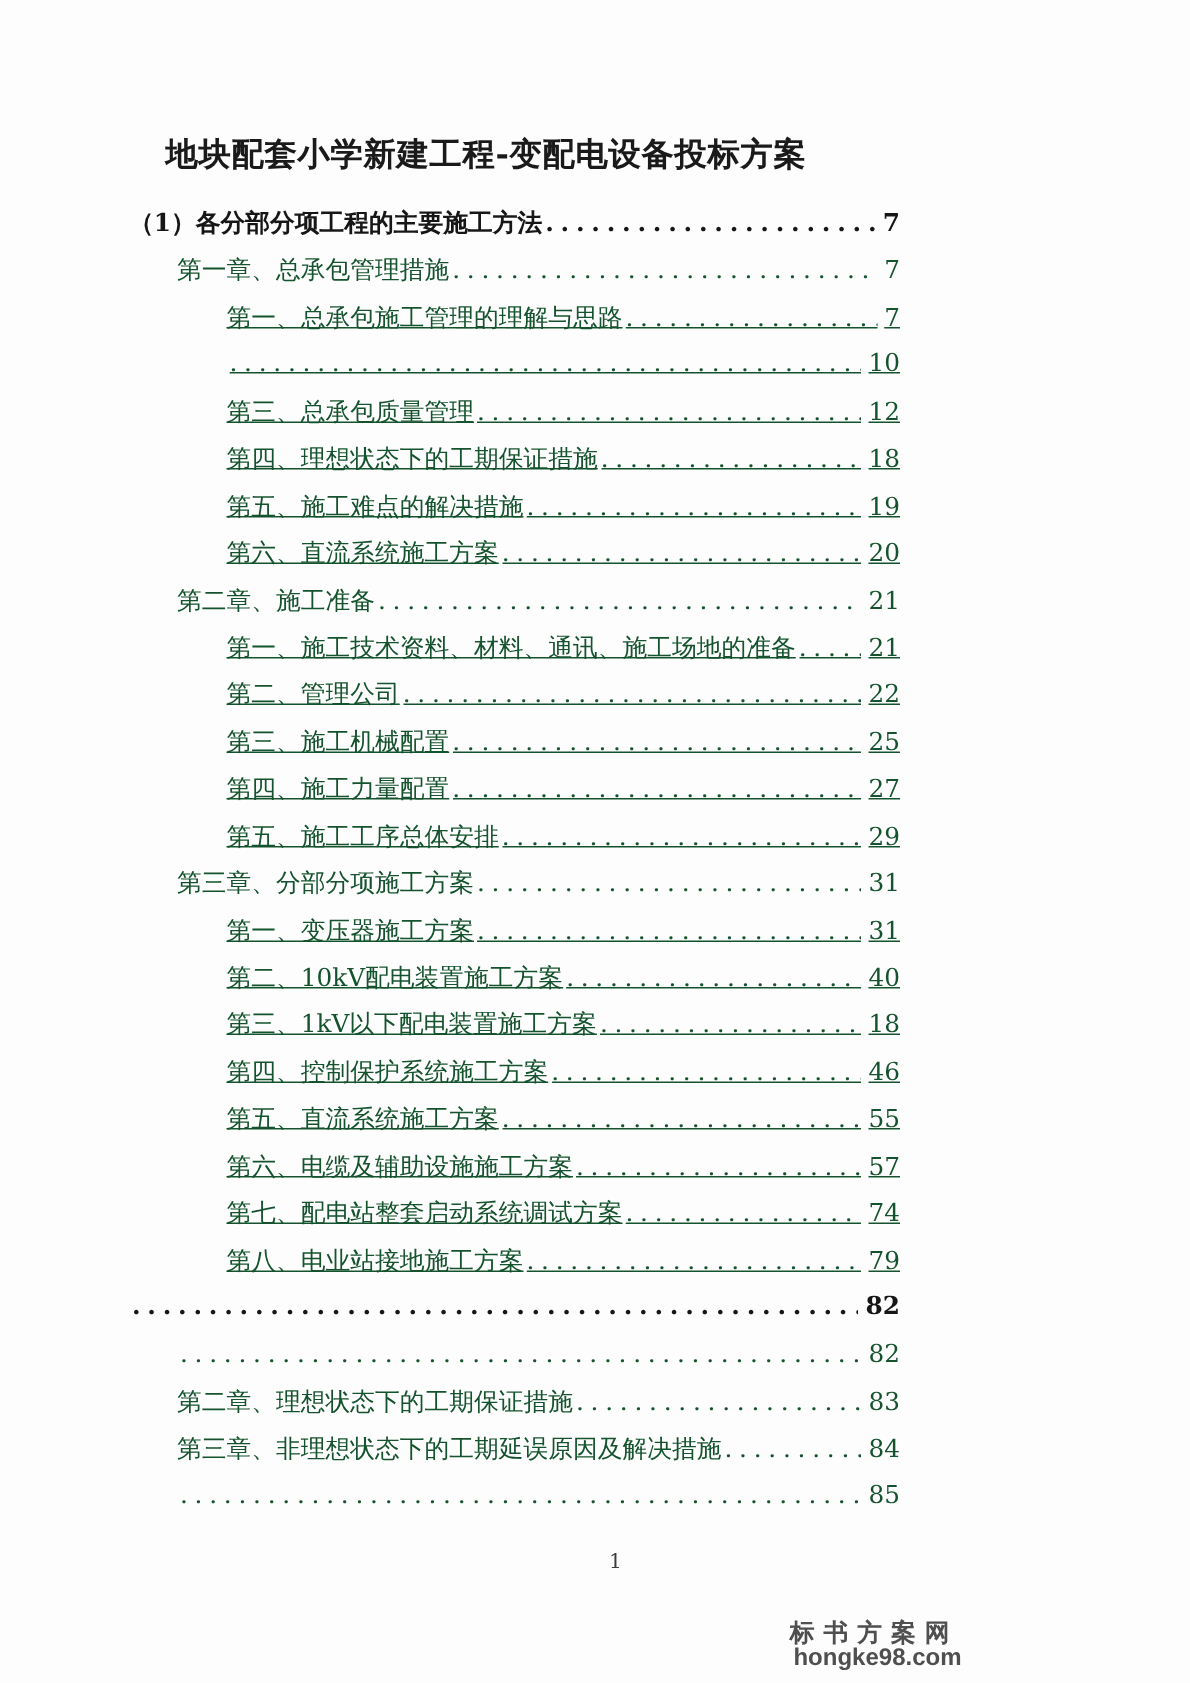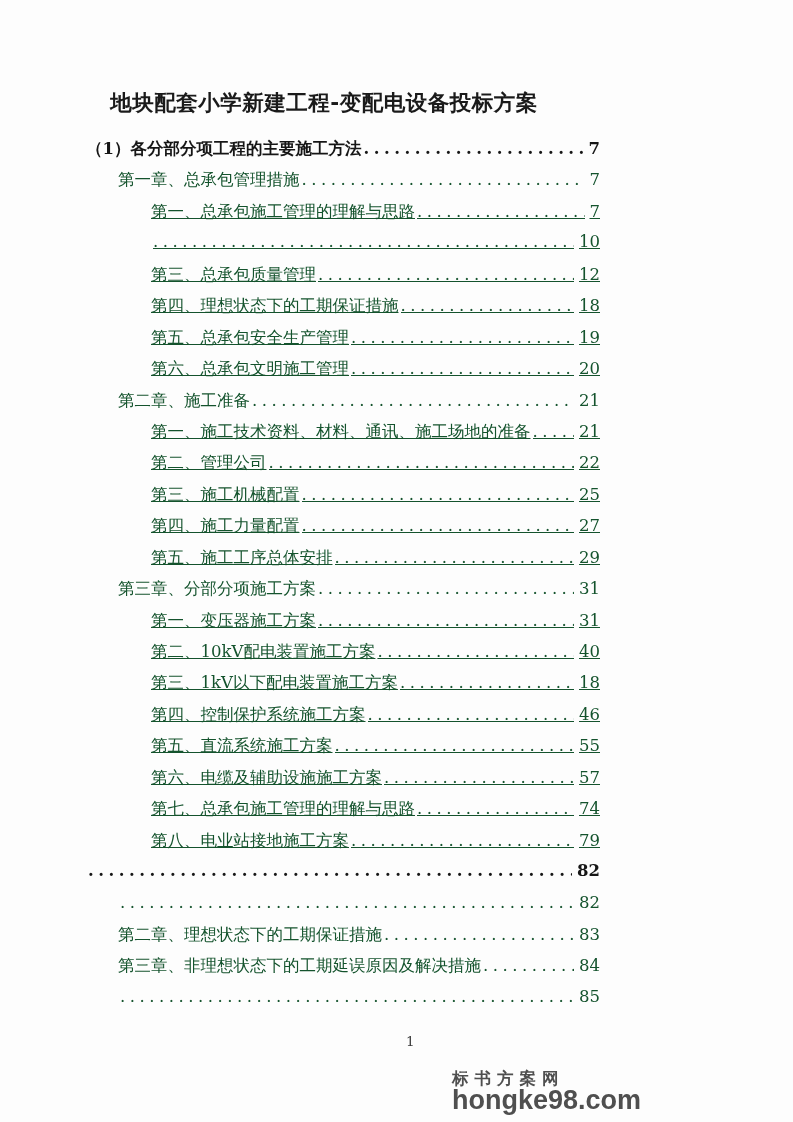--- a/index.html
+++ b/index.html
@@ -59,36 +59,36 @@
     position: absolute;
     top: 1033px;
     left: 406px;
     font-size: 13.5px;
     color: #3d3d3d;
   }
   .watermark {
     position: absolute;
     right: 7px;
     bottom: 8px;
-    text-align: left;
+    text-align: right;
     color: #4f4f4f;
     font-family: "Liberation Sans", "DejaVu Sans", sans-serif;
     line-height: 1.0;
     cursor: pointer;
     margin-left: 28px;
   }
   .wm-name {
     font-size: 16.5px;
     font-weight: 700;
     letter-spacing: 6px;
     margin-right: 2px;
     margin-bottom: 1px;
   }
   .wm-url {
-    font-size: 27px;
+    font-size: 16px;
     font-weight: 700;
     letter-spacing: 0px;
   }
 </style>
 </head>
 <body>
 
 <div class="page">
 
   <h1 class="doc-title">地块配套小学新建工程-变配电设备投标方案</h1>
@@ -117,26 +117,26 @@
       <span class="toc-label">第三、总承包质量管理</span>
       <span class="dots">........................................................................................................................</span>
       <span class="toc-page">12</span>
     </div>
       <div class="toc-row lvl2">
       <span class="toc-label">第四、理想状态下的工期保证措施</span>
       <span class="dots">........................................................................................................................</span>
       <span class="toc-page">18</span>
     </div>
       <div class="toc-row lvl2">
-      <span class="toc-label">第五、总承包安全生产管理</span>
+      <span class="toc-label">第五、施工难点的解决措施</span>
       <span class="dots">........................................................................................................................</span>
       <span class="toc-page">19</span>
     </div>
       <div class="toc-row lvl2">
-      <span class="toc-label">第六、总承包文明施工管理</span>
+      <span class="toc-label">第六、直流系统施工方案</span>
       <span class="dots">........................................................................................................................</span>
       <span class="toc-page">20</span>
     </div>
       <div class="toc-row lvl1">
       <span class="toc-label">第二章、施工准备</span>
       <span class="dots">........................................................................................................................</span>
       <span class="toc-page">21</span>
     </div>
       <div class="toc-row lvl2">
       <span class="toc-label">第一、施工技术资料、材料、通讯、施工场地的准备</span>
@@ -192,21 +192,21 @@
       <span class="toc-label">第五、直流系统施工方案</span>
       <span class="dots">........................................................................................................................</span>
       <span class="toc-page">55</span>
     </div>
       <div class="toc-row lvl2">
       <span class="toc-label">第六、电缆及辅助设施施工方案</span>
       <span class="dots">........................................................................................................................</span>
       <span class="toc-page">57</span>
     </div>
       <div class="toc-row lvl2">
-      <span class="toc-label">第七、总承包施工管理的理解与思路</span>
+      <span class="toc-label">第七、配电站整套启动系统调试方案</span>
       <span class="dots">........................................................................................................................</span>
       <span class="toc-page">74</span>
     </div>
       <div class="toc-row lvl2">
       <span class="toc-label">第八、电业站接地施工方案</span>
       <span class="dots">........................................................................................................................</span>
       <span class="toc-page">79</span>
     </div>
       <div class="toc-row lvl0">
       <span class="dots">........................................................................................................................</span>

